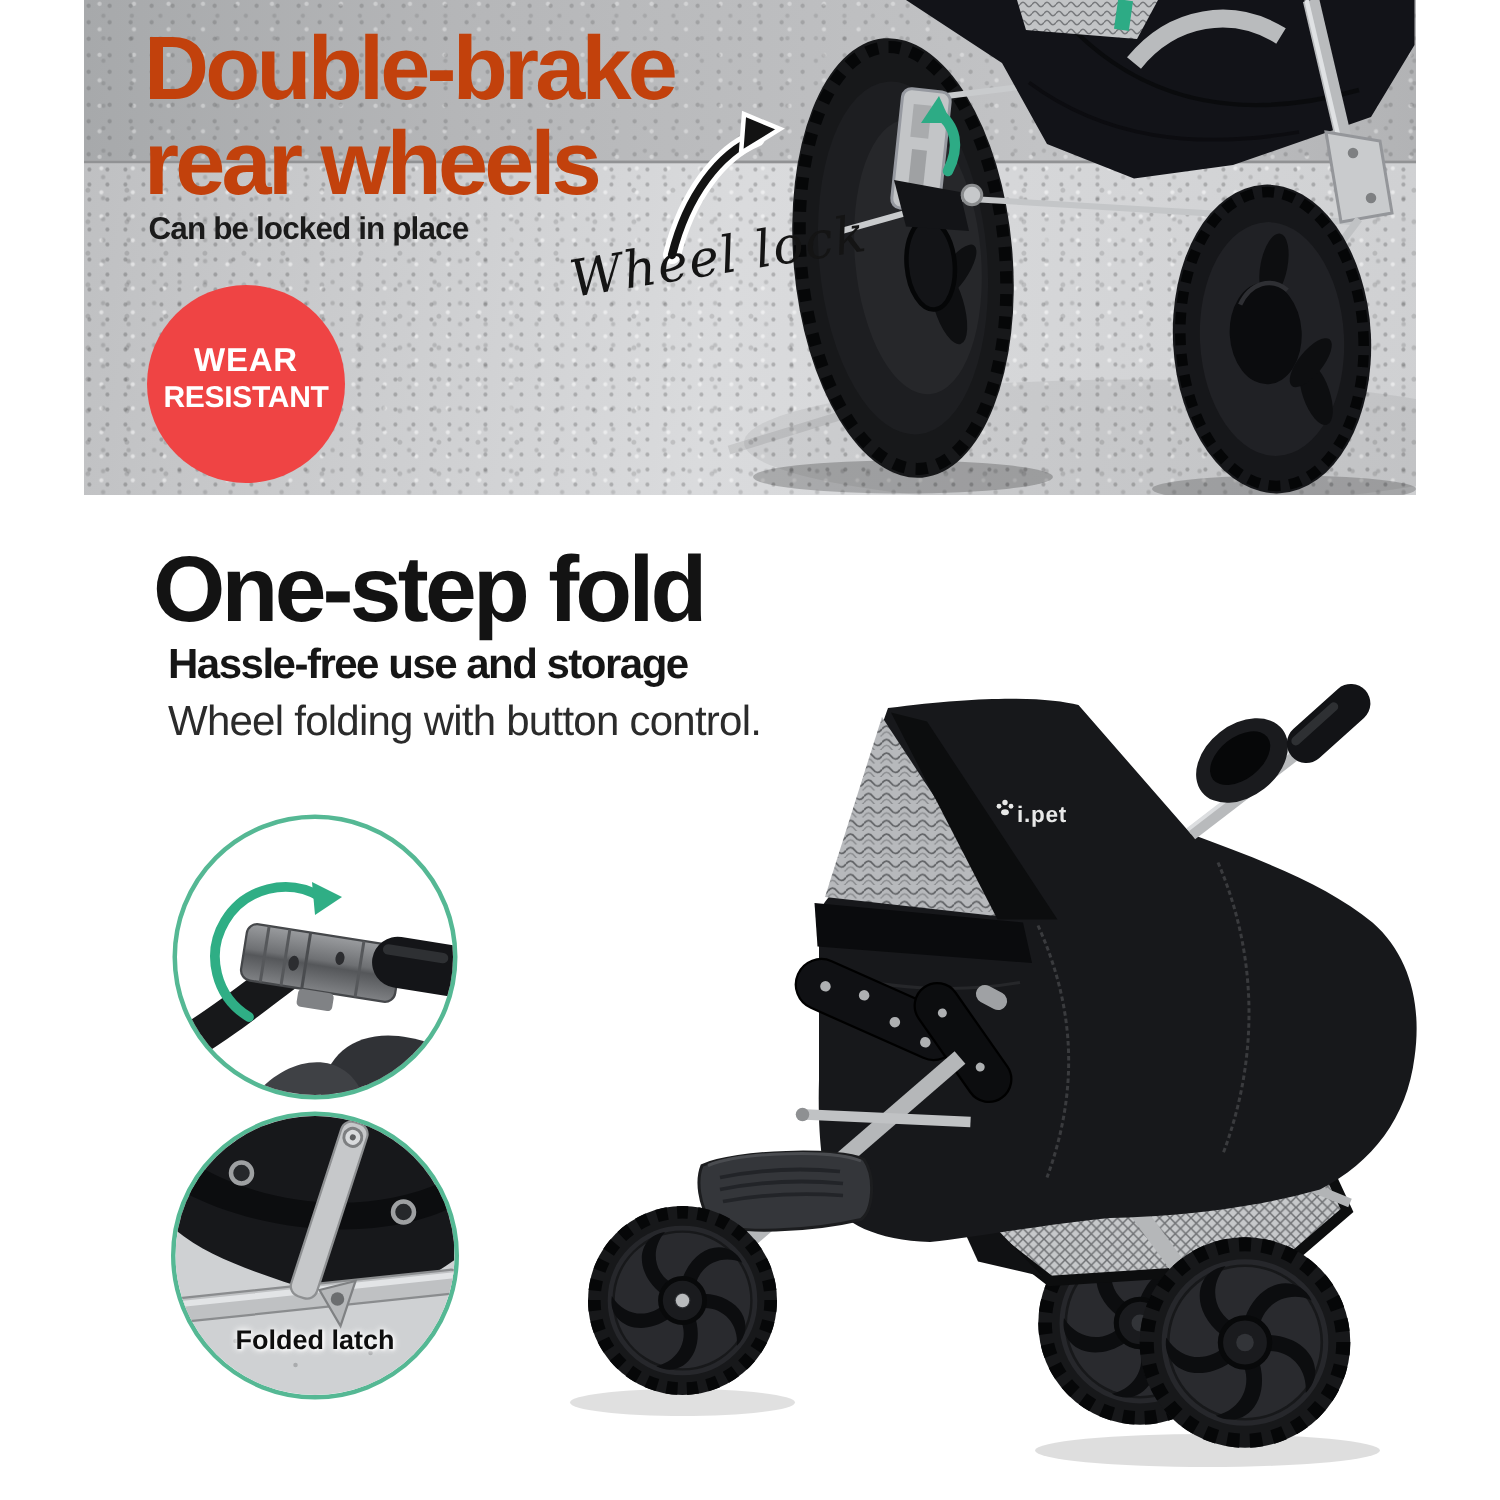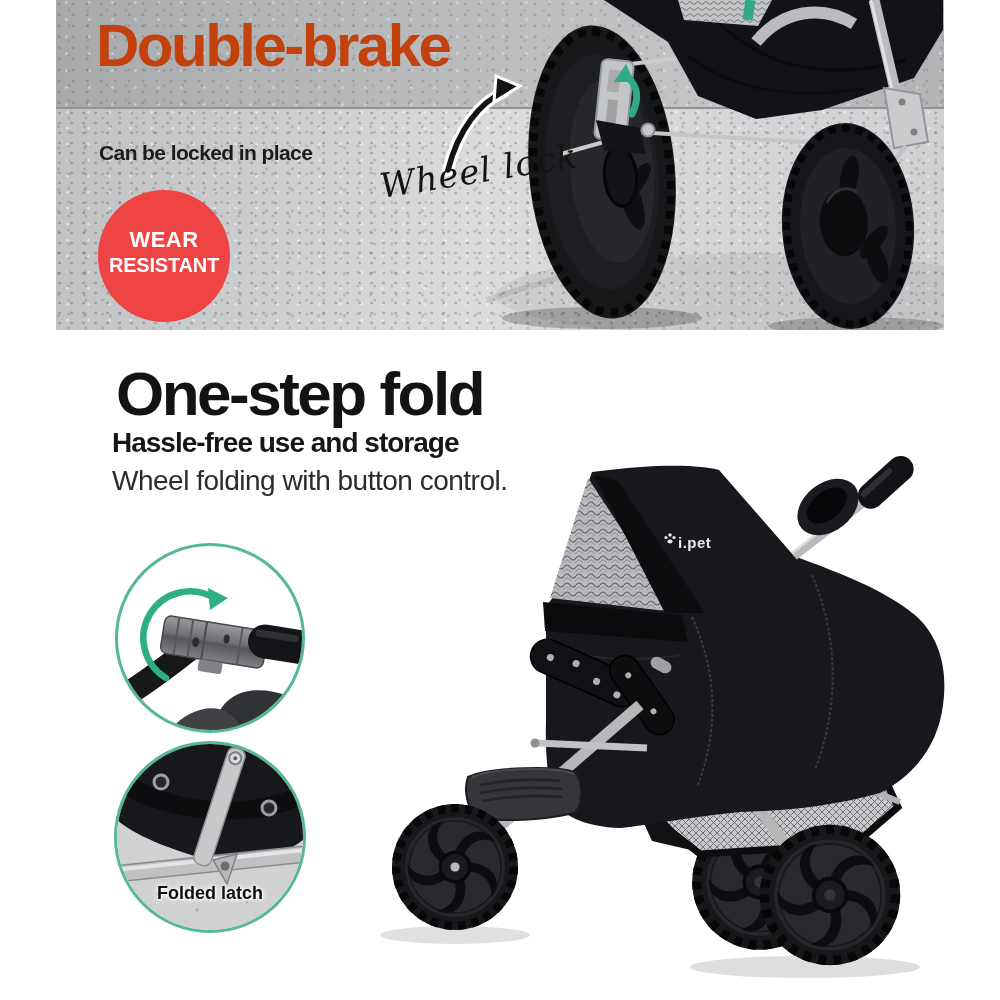--- a/index.html
+++ b/index.html
@@ -29,21 +29,21 @@
 
   
   #hl{left:96px;top:14px;color:#c2410c;font-weight:bold;font-size:60px;line-height:63px;letter-spacing:-2.5px;}
   #top-sub{left:99px;top:141px;color:#1b1b1b;font-weight:bold;font-size:21px;letter-spacing:-.6px;text-align:center;}
   #badge{left:98px;top:190px;width:132px;height:132px;border-radius:50%;
          color:#fff;text-align:center;font-weight:bold;}
   #badge .l1{padding-top:37px;font-size:22px;line-height:26px;letter-spacing:.5px;}
   #badge .l2{font-size:20px;line-height:24px;letter-spacing:-.2px;}
 
   
-  #bh{left:116px;top:358px;color:#131313;font-weight:bold;font-size:62px;letter-spacing:-2.5px;}
+  #bh{left:102px;top:358px;color:#131313;font-weight:bold;font-size:62px;letter-spacing:-2.5px;}
   #bsub{left:112px;top:427px;color:#161616;font-weight:bold;font-size:28px;letter-spacing:-1px;}
   #bdesc{left:112px;top:465px;color:#2b2b2b;font-weight:normal;font-size:28px;letter-spacing:-.5px;}
 
   .inset{border-radius:50%;box-sizing:border-box;overflow:hidden;background:#fff;}
   #inset-handle{left:115px;top:543px;width:190px;height:190px;border:3px solid #55b894;}
   #inset-latch{left:114px;top:741px;width:192px;height:192px;border:3px solid #55b894;}
   #latch-label{left:114px;top:883px;width:192px;text-align:center;font-size:18px;font-weight:bold;color:#0e0e0e;
      text-shadow:0 0 4px #fff,0 0 6px #fff,1px 1px 2px #fff;}
   #stroller-art{left:360px;top:455px;width:590px;height:545px;}
 </style>
@@ -131,20 +131,21 @@
         <path d="M392 170 C402 130 424 102 448 92" stroke="#131313" stroke-width="5.5" fill="none" stroke-linecap="round"></path>
         <polygon points="438,102 464,86 440,76" fill="#131313" stroke="#ffffff" stroke-width="3"></polygon>
       </g>
 
       <text x="326" y="198" transform="rotate(-9 326 198)" font-family="'DejaVu Serif',serif" font-style="italic" font-size="34" letter-spacing="1" fill="#141414">Wheel lock</text>
     </svg>
   </div>
 
   <div id="hl" class="abs">
     <div>Double-brake</div>
+    <div>rear wheels</div>
   </div>
   <div id="top-sub" class="abs">Can be locked in place</div>
 
   <div id="badge" class="abs" style="background:#ef4444;">
     <div class="l1">WEAR</div>
     <div class="l2">RESISTANT</div>
   </div>
 
   <div id="bh" class="abs">One-step fold</div>
   <div id="bsub" class="abs">Hassle-free use and storage</div>

